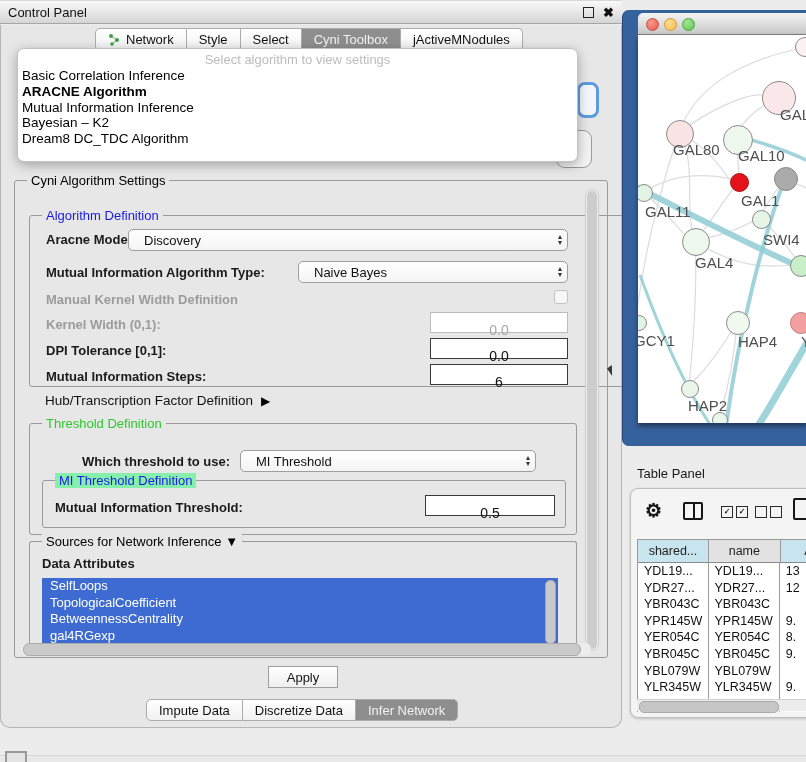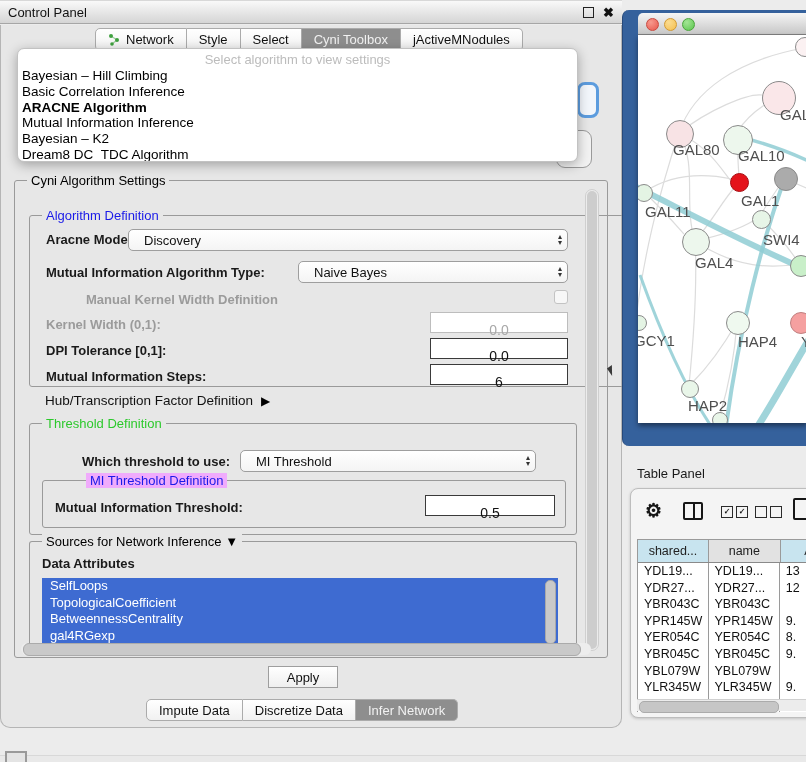--- a/index.html
+++ b/index.html
@@ -123,21 +123,20 @@
     <div class="tabseg last">
         <span>jActiveMNodules</span>
       </div>
   </div>
 
   <div class="abs ghost-combo"></div>
   <div class="abs ghost-field"></div>
 
   <div class="abs dropdown">
     <div class="dd-ph">Select algorithm to view settings</div>
-    <div class="dd-item">Bayesian – Hill Climbing</div>
     <div class="dd-item">Basic Correlation Inference</div>
     <div class="dd-item bold">ARACNE Algorithm</div>
     <div class="dd-item">Mutual Information Inference</div>
     <div class="dd-item">Bayesian – K2</div>
     <div class="dd-item">Dream8 DC_TDC Algorithm</div>
   </div>
 
   <div class="abs grp" id="settings">
     <span class="legend">Cyni Algorithm Settings</span>
 
@@ -152,21 +151,21 @@
           </span>
       </div>
       <span class="abs lbl" style="left:16px;top:49px;">Mutual Information Algorithm Type:</span>
       <div class="abs combo" style="left:268px;top:45px;width:270px;">
         <span>Naive Bayes</span>
         <span class="arr">
             <span>▴</span>
             <span>▾</span>
           </span>
       </div>
-      <span class="abs lbl dis" style="left:16px;top:76px;margin-left:40px;">Manual Kernel Width Definition</span>
+      <span class="abs lbl dis" style="left:16px;top:76px;">Manual Kernel Width Definition</span>
       <span class="abs chk" style="left:524px;top:74px;"></span>
       <span class="abs lbl dis" style="left:16px;top:101px;">Kernel Width (0,1):</span>
       <div class="abs numfield dis" style="left:400px;top:96px;width:138px;">0.0</div>
       <span class="abs lbl" style="left:16px;top:127px;">DPI Tolerance [0,1]:</span>
       <div class="abs numfield" style="left:400px;top:122px;width:138px;">0.0</div>
       <span class="abs lbl" style="left:16px;top:153px;">Mutual Information Steps:</span>
       <div class="abs numfield" style="left:400px;top:148px;width:138px;">6</div>
     </div>
 
     <div class="abs" style="left:30px;top:212px;font-size:13.5px;color:#111;">
@@ -177,21 +176,21 @@
       <span class="legend green">Threshold Definition</span>
       <span class="abs lbl" style="left:52px;top:30px;">Which threshold to use:</span>
       <div class="abs combo" style="left:210px;top:26px;width:296px;">
         <span>MI Threshold</span>
         <span class="arr">
             <span>▴</span>
             <span>▾</span>
           </span>
       </div>
       <div class="abs grp" style="left:12px;top:56px;width:524px;height:48px;">
-        <span class="legend blue" style="background:#f0abfc;margin-left:31px;">MI Threshold Definition</span>
+        <span class="legend blue" style="background:#86efac;">MI Threshold Definition</span>
         <span class="abs lbl" style="left:12px;top:19px;">Mutual Information Threshold:</span>
         <div class="abs numfield" style="left:382px;top:14px;width:130px;">0.5</div>
       </div>
     </div>
 
     <div class="abs grp" style="left:14px;top:360px;width:548px;height:112px;border-bottom:none;">
       <span class="legend"><span>Sources for Network Inference</span> <span>▼</span></span>
       <span class="abs lbl" style="left:12px;top:14px;">Data Attributes</span>
       <div class="abs attr-list" style="left:12px;top:36px;width:516px;height:70px;">
         <div class="attr-item">SelfLoops</div>

